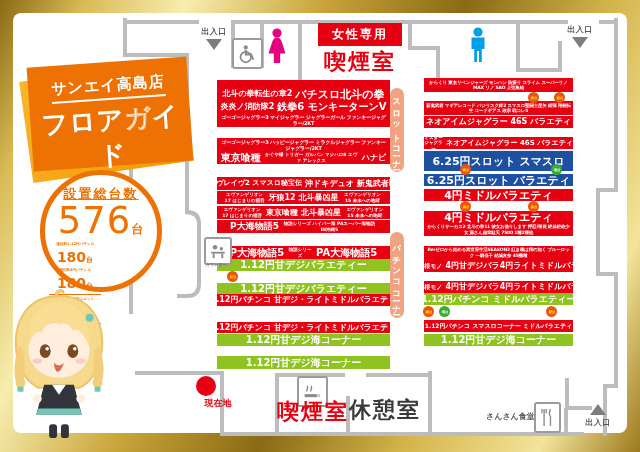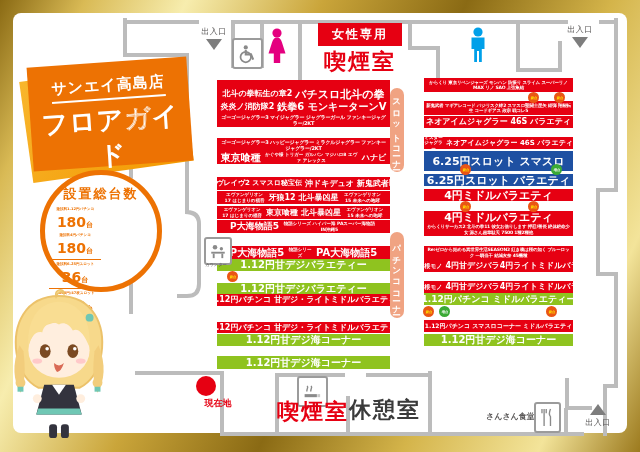--- a/index.html
+++ b/index.html
@@ -23,21 +23,21 @@
   .pill{position:absolute;left:390px;width:14px;background:#f0a382;border-radius:8px;color:#fff;
         writing-mode:vertical-rl;display:flex;align-items:center;justify-content:center;
         font-size:8.5px;font-weight:bold;letter-spacing:2px;}
   
   .dot{position:absolute;width:11px;height:11px;border-radius:50%;background:#ea5514;color:#ffec00;
        display:flex;align-items:center;justify-content:center;font-weight:bold;font-size:5px;}
   .dot span{transform:scale(.65)}
   .dotg{background:#3aaa35;color:#fff}
   
   .entrance{position:absolute;width:36px;display:flex;flex-direction:column;align-items:center;gap:2px;}
-  .ent-label{font-size:8px;font-weight:normal;color:#595757;letter-spacing:.5px}
+  .ent-label{font-size:8px;font-weight:bold;color:#595757;letter-spacing:.5px}
   .tri-down{width:0;height:0;border-left:8px solid transparent;border-right:8px solid transparent;border-top:11px solid #7d7d7d}
   .tri-up{width:0;height:0;border-left:8px solid transparent;border-right:8px solid transparent;border-bottom:11px solid #7d7d7d}
   
   .wbox{background:#e60012;color:#fff;font-size:12px;font-weight:bold;padding:3px 0;letter-spacing:2px}
   .wsm{color:#e60012;font-size:22px;font-weight:900;letter-spacing:2px;margin-top:1px}
   .smk{position:absolute;left:277px;top:397px;font-size:22px;font-weight:900;color:#e60012;letter-spacing:2px}
   .rst{position:absolute;left:349px;top:395px;font-size:22px;font-weight:900;color:#3a3a3a;letter-spacing:2px}
   .dine{position:absolute;left:486px;top:411px;font-size:8px;font-weight:bold;color:#595757}
   .iconbox{position:absolute;background:#fff;border:2px solid #9b9b9b;border-radius:3px;
            display:flex;align-items:center;justify-content:center;}
@@ -47,21 +47,21 @@
   
   .brand{position:absolute;left:30px;top:62px;width:160px;height:104px;transform:rotate(-4deg);}
   .brand .back{position:absolute;left:-5px;top:8px;width:162px;height:102px;background:linear-gradient(135deg,#f8b62d,#f39800);transform:rotate(-4deg);}
   .brand .front{position:absolute;left:0;top:0;width:160px;height:104px;background:#ed7203;color:#fff;text-align:center;padding-top:13px;box-sizing:border-box;}
   .brand .store{font-size:15px;font-weight:900;letter-spacing:1px;border-bottom:2px solid #fff;display:inline-block;padding-bottom:3px;}
   .brand .title{font-size:26px;font-weight:900;letter-spacing:1px;margin-top:3px;}
   .brand .sub{font-size:5px;letter-spacing:.6px;margin-top:5px;opacity:.95;}
   
   .statsC{position:absolute;left:40px;top:170px;width:122px;height:122px;border:5px solid #ed7203;border-radius:50%;
           background:#fff;color:#ed7203;text-align:center;box-sizing:border-box;padding-top:10px;}
-  .statsC .head{font-size:13px;font-weight:900;letter-spacing:2px;}
+  .statsC .head{font-size:13px;font-weight:900;letter-spacing:2px;text-decoration:underline;}
   .statsC .total{font-size:37px;line-height:.95;letter-spacing:1px;}
   .statsC .tunit{font-size:12px;font-weight:bold;}
   .sgrid{display:flex;flex-wrap:wrap;width:104px;margin:2px auto 0;flex-direction:column;}
   .scell{width:52px;box-sizing:border-box;padding-top:1px;}
   .scell.b{border-top:1px solid #ed7203;margin-top:2px;}
   .slbl{font-size:5px;transform:scale(.72);transform-origin:center;white-space:nowrap;font-weight:bold;}
   .sval{font-size:14px;font-weight:900;line-height:1;}
   .sunit{font-size:7px;font-weight:bold;}
   .mascot{position:absolute;left:4px;top:288px;}
 </style>
@@ -307,20 +307,21 @@
     <div class="back"></div>
     <div class="front">
       <div><span class="store">サンエイ高島店</span></div>
       <div class="title">フロアガイド</div>
       <div class="sub">SAN-EI TAKASHIMA FLOOR GUIDE</div>
     </div>
   </div>
 
   <div class="statsC">
     <div class="head">設置総台数</div>
+    <div class="total"><span>576</span><span class="tunit">台</span></div>
     <div class="sgrid">
       <div class="scell">
         <div class="slbl">遊技料1.12円パチンコ</div>
         <div><span class="sval">180</span><span class="sunit">台</span></div>
       </div>
       <div class="scell">
         <div class="slbl">遊技料4円パチンコ</div>
         <div><span class="sval">180</span><span class="sunit">台</span></div>
       </div>
       <div class="scell b">

